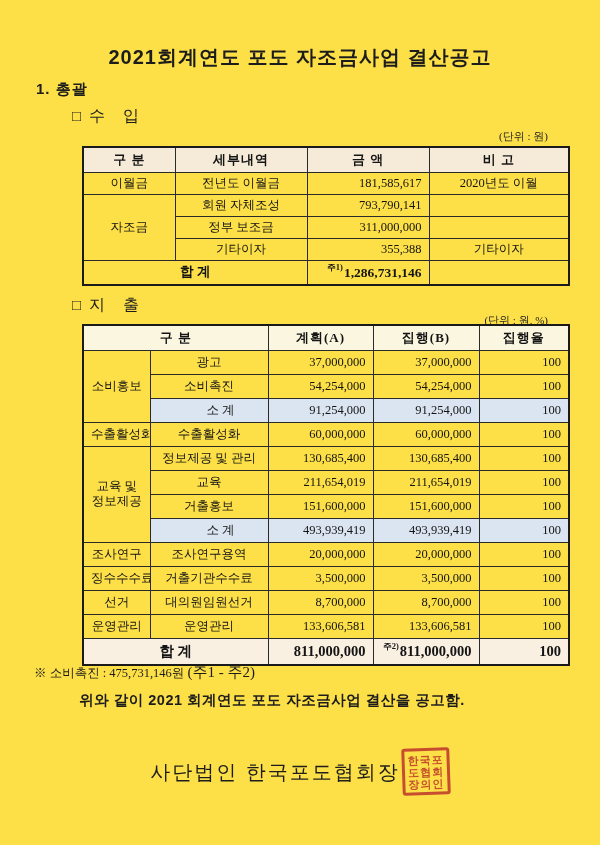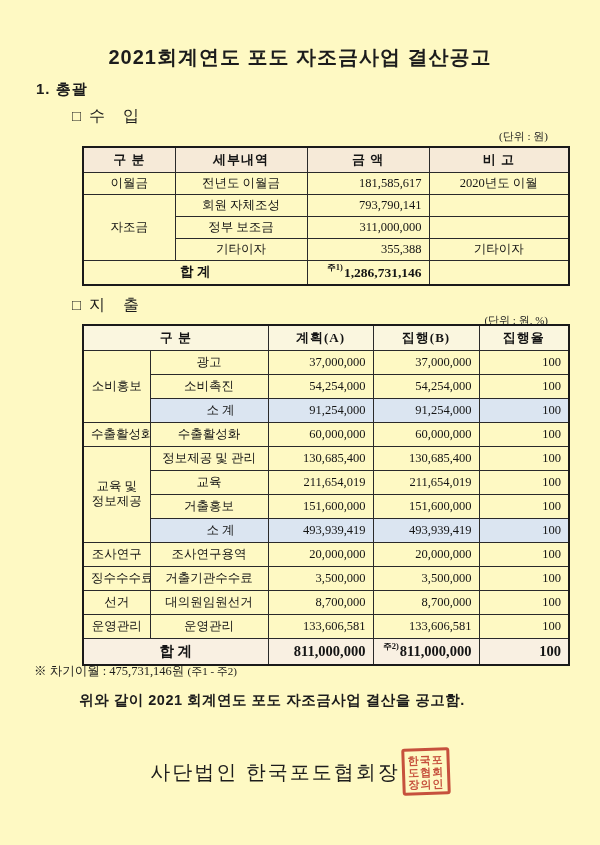--- a/index.html
+++ b/index.html
@@ -2,21 +2,21 @@
 <html><head>
 <meta charset="utf-8">
 <style>
   * { box-sizing: border-box; }
   html,body { margin:0; padding:0; background:#ffffff; }
   body {
     width:600px; height:845px;
     font-family:"Liberation Serif","DejaVu Serif",serif;
     color:#141414;
   }
-  .page { position:relative; width:600px; height:845px; background:#fef9c3; overflow:hidden; }
+  .page { position:relative; width:600px; height:845px; background:#fde047; overflow:hidden; }
 
   .doc-title {
     position:absolute; top:44px; left:0; width:600px;
     text-align:center; font-family:"Liberation Sans","DejaVu Sans",sans-serif;
     font-weight:bold; font-size:20px; letter-spacing:1px; color:#1c1c1c;
   }
   .section-head {
     position:absolute; left:36px; top:80px;
     font-family:"Liberation Sans","DejaVu Sans",sans-serif;
     font-weight:bold; font-size:15px; color:#1c1c1c; letter-spacing:1px;
@@ -57,21 +57,21 @@
   tr.grand td { font-weight:bold; height:25px; font-size:13.5px; }
   .tbl-expense tr.grand td { background:#f9f0e2; height:27px; font-size:14.5px; }
   td.cat-multiline { white-space:pre-line; }
 
   .supnote {
     font-size:8.5px; font-weight:bold; vertical-align:super;
     position:relative; top:-1px; margin-right:1px; letter-spacing:0;
   }
 
   .carryover { position:absolute; left:34px; top:663px; font-size:12.5px; color:#1c1c1c; }
-  .carryover .small { font-size:11px; }
+  .carryover .small { font-size:15px; }
 
   .announce {
     position:absolute; top:691px; left:0; width:544px; text-align:center;
     font-family:"Liberation Sans","DejaVu Sans",sans-serif;
     font-weight:bold; font-size:14.5px; color:#1c1c1c; letter-spacing:0.5px;
   }
   .doc-date {
     position:absolute; top:727px; left:0; width:600px; text-align:center;
     font-size:14.5px; color:#222; letter-spacing:1px;
   }
@@ -256,21 +256,21 @@
       <tr class="grand">
         <td colspan="2">합 계</td>
         <td class="num">811,000,000</td>
         <td class="num"><span class="supnote">주2)</span><span>811,000,000</span></td>
         <td class="num">100</td>
       </tr>
     </tbody>
   </table>
 
   <div class="carryover">
-    <span>※ 차기이월 : 475,731,146원</span>
+    <span>※ 소비촉진 : 475,731,146원</span>
     <span class="small">(주1 - 주2)</span>
   </div>
 
   <div class="announce">위와 같이 2021 회계연도 포도 자조금사업 결산을 공고함.</div>
 
 
   <div class="sign-row">
     <span class="signer">사단법인  한국포도협회장</span>
     <span class="seal">
       <span class="seal-line">한국포</span>

